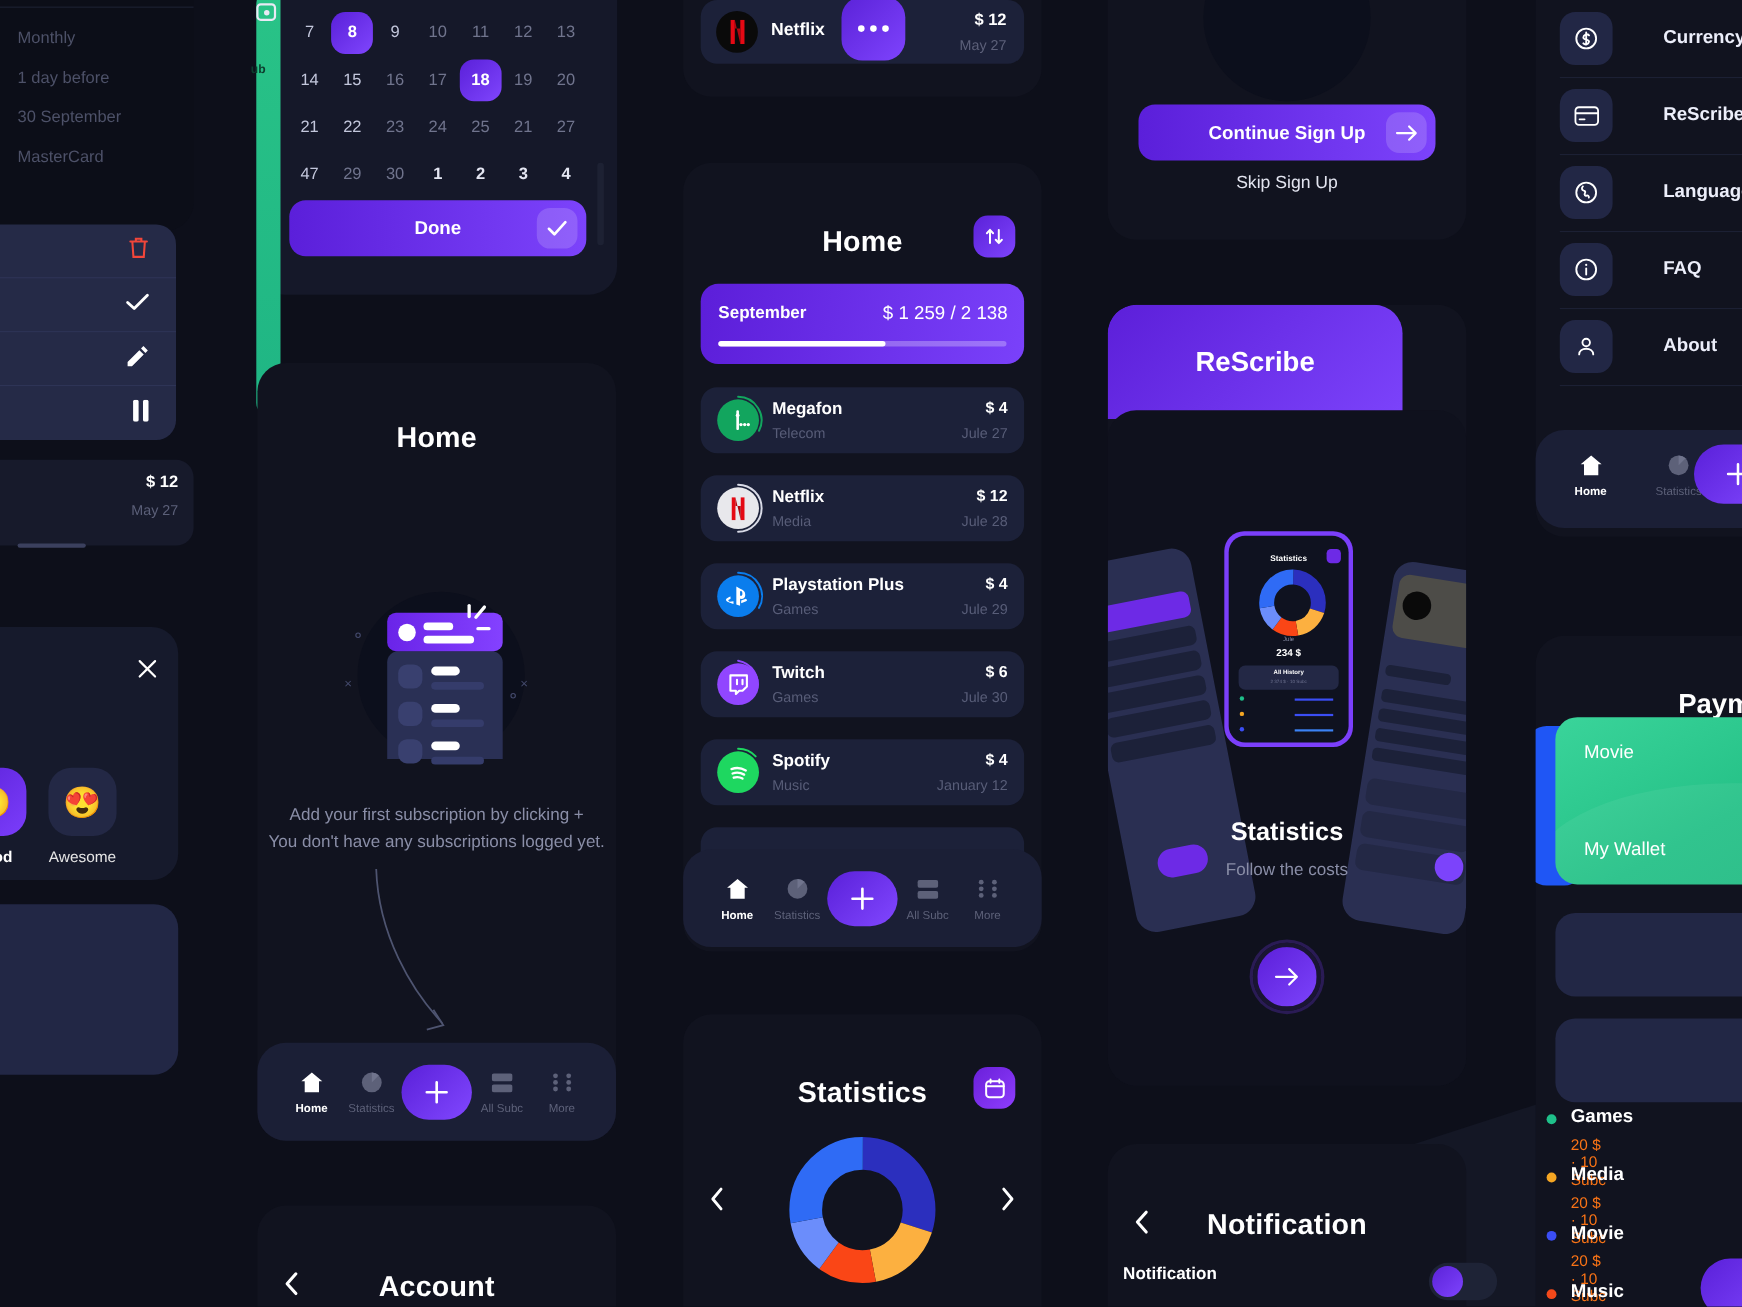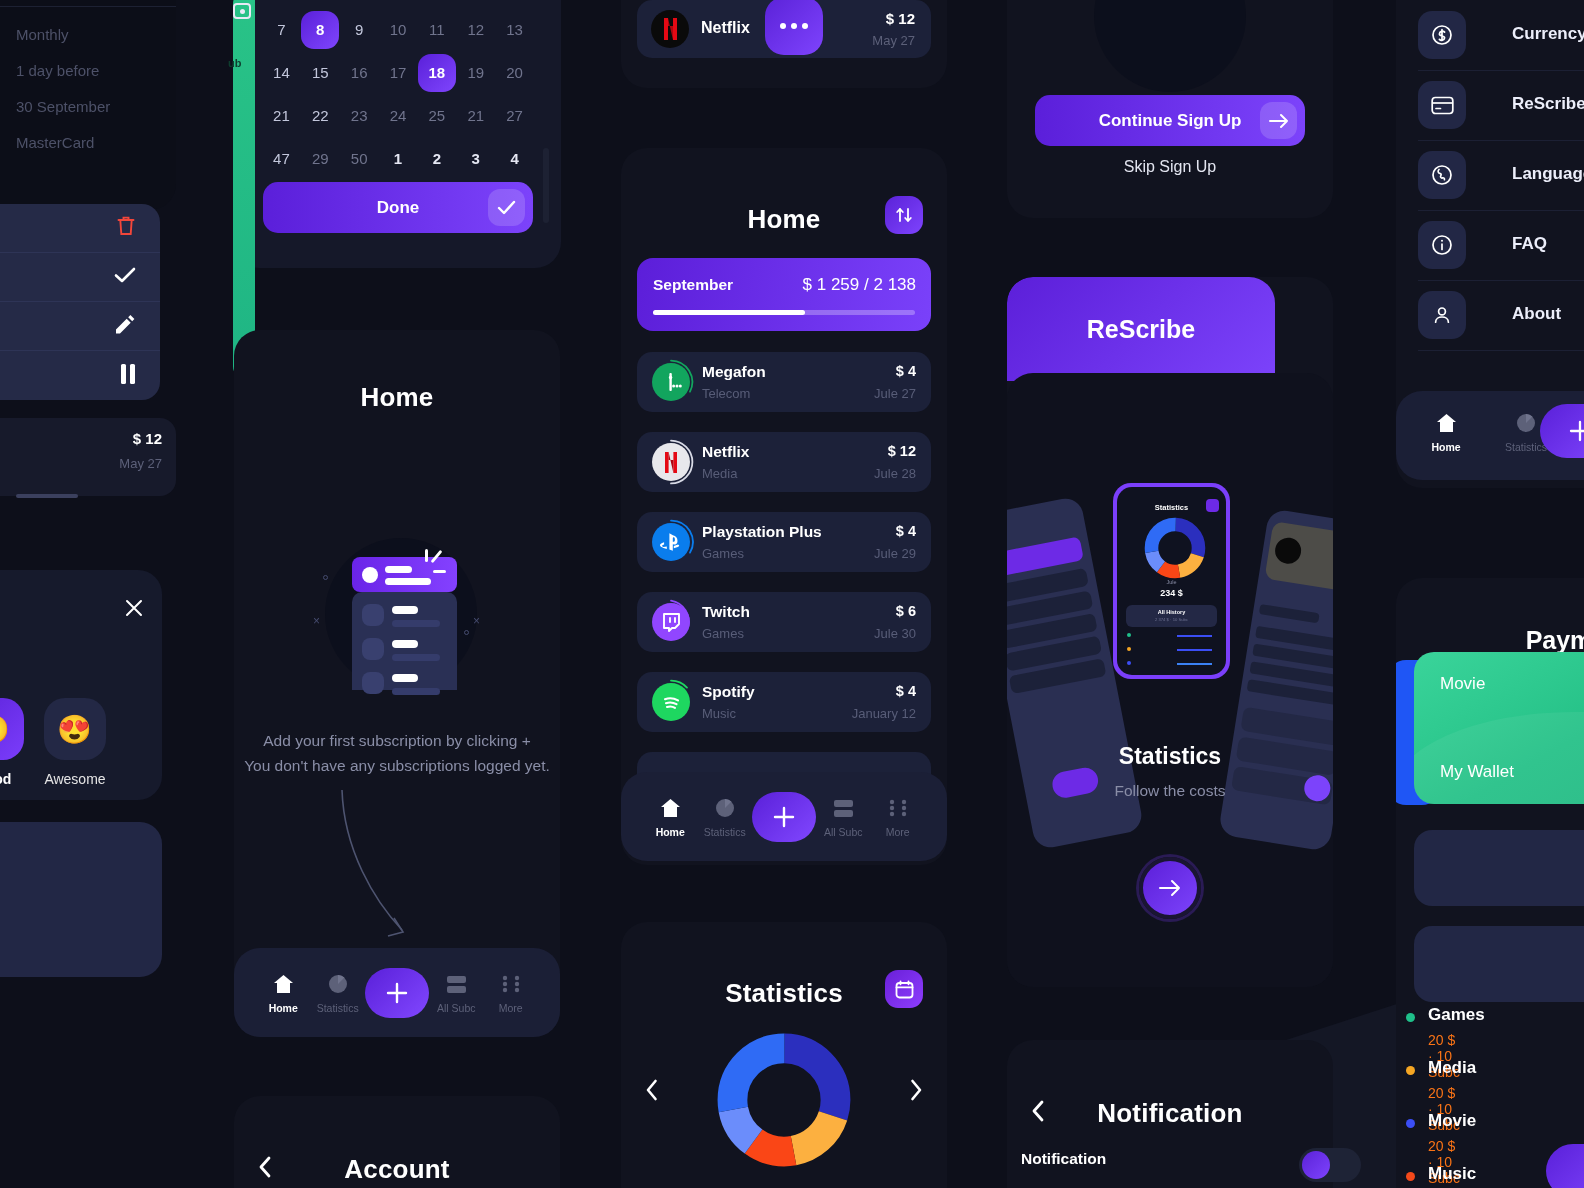--- a/index.html
+++ b/index.html
@@ -427,21 +427,21 @@
         <div class="cal-cell cur">22</div>
         <div class="cal-cell ">23</div>
         <div class="cal-cell ">24</div>
         <div class="cal-cell ">25</div>
         <div class="cal-cell ">21</div>
         <div class="cal-cell ">27</div>
       </div>
     <div class="cal-row">
         <div class="cal-cell cur">47</div>
         <div class="cal-cell ">29</div>
-        <div class="cal-cell ">50</div>
+        <div class="cal-cell ">30</div>
         <div class="cal-cell next">1</div>
         <div class="cal-cell next">2</div>
         <div class="cal-cell next">3</div>
         <div class="cal-cell next">4</div>
       </div>
   </div>
   <div class="cal-done">
     <span class="lbl">Done</span>
     <span class="chk">
       <svg width="19" height="15" viewBox="0 0 19 15" fill="none" stroke="#fff" stroke-width="2.4" stroke-linecap="round" stroke-linejoin="round">

